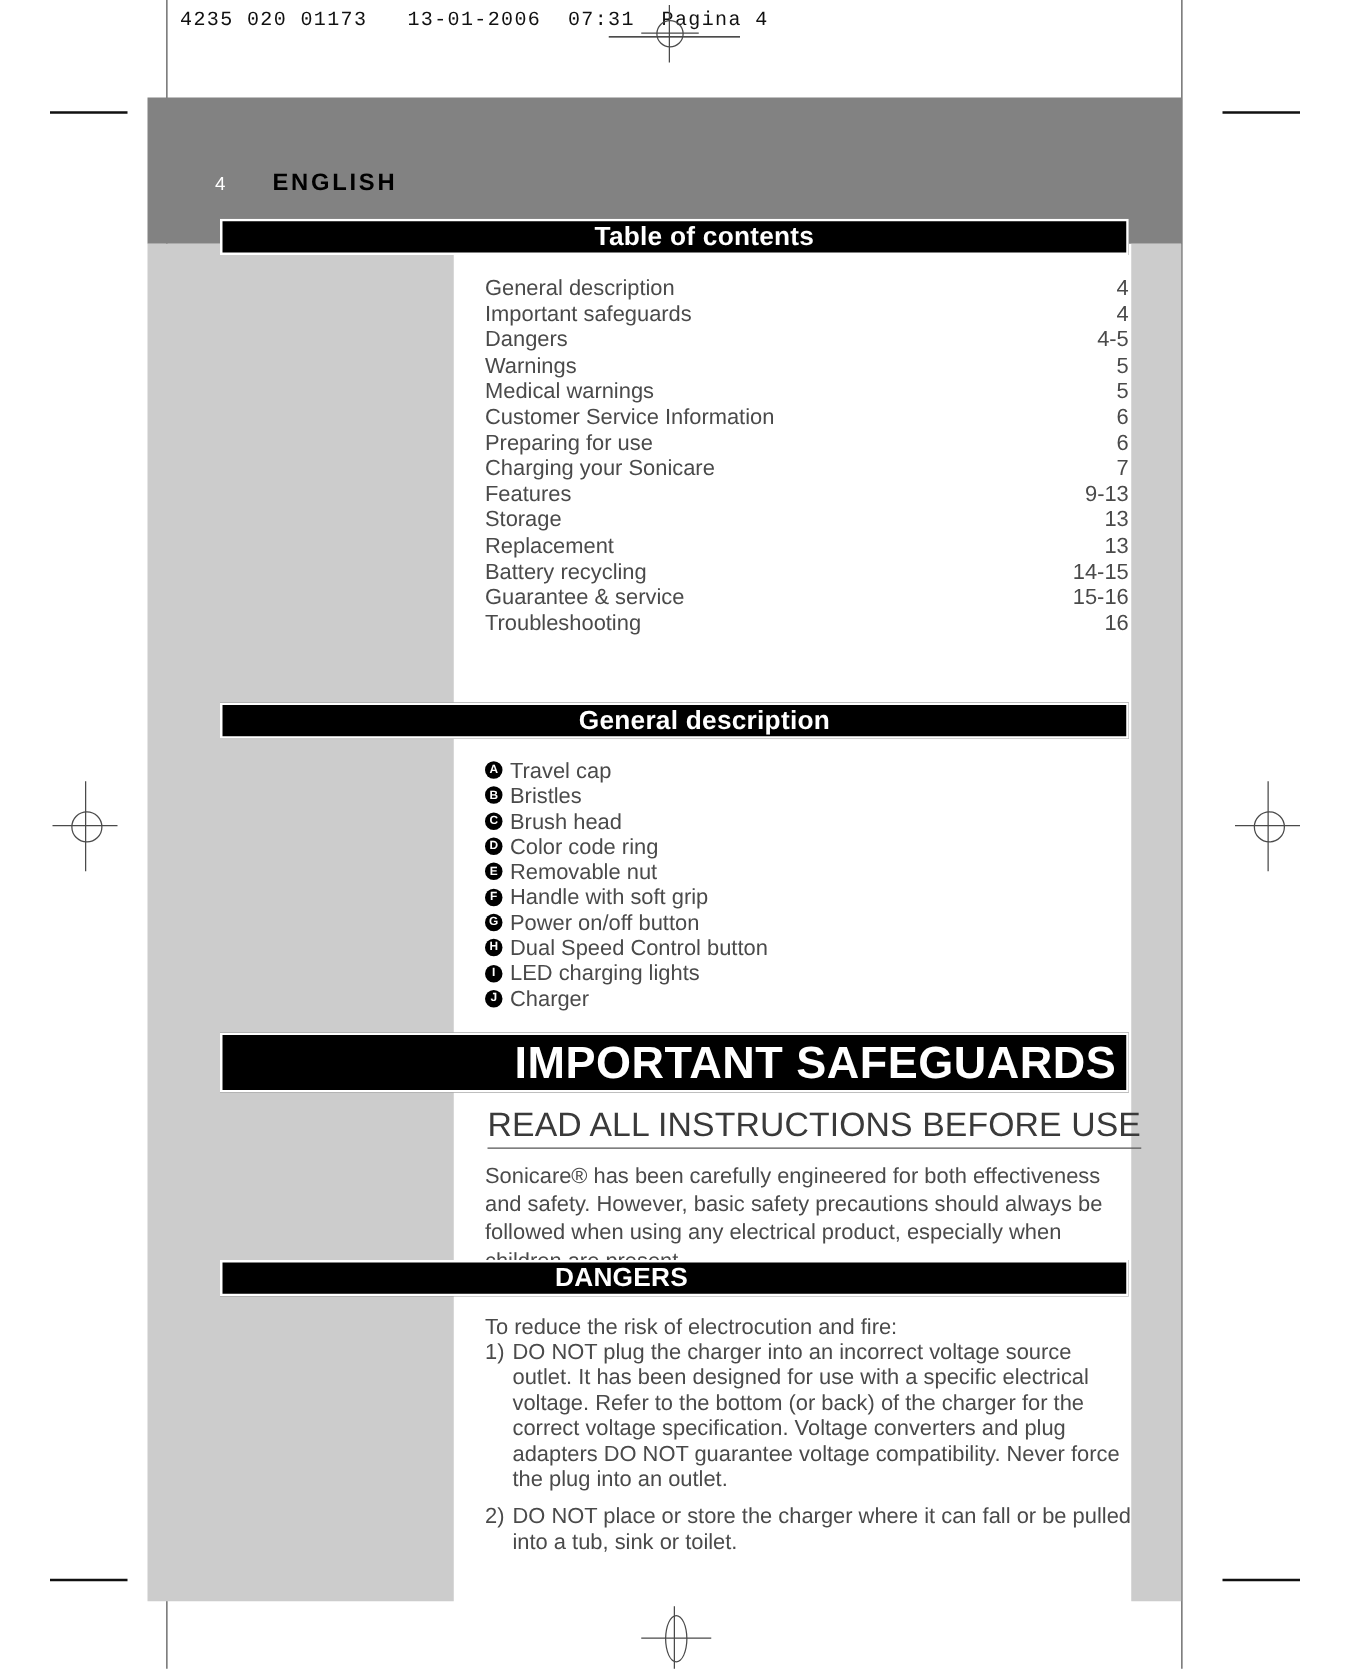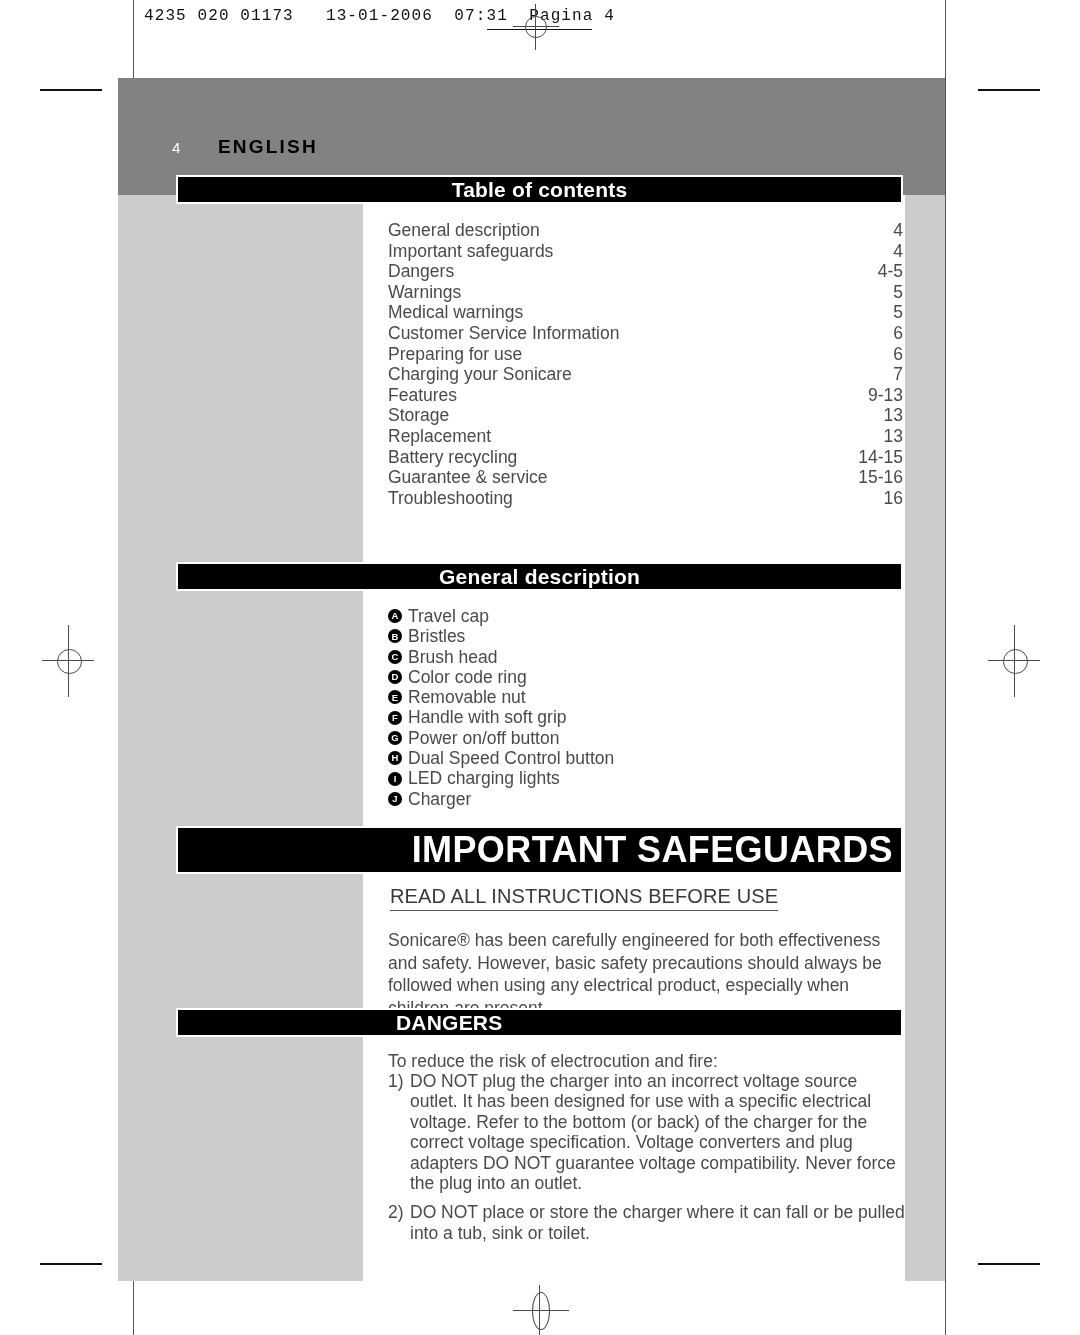--- a/index.html
+++ b/index.html
@@ -37,21 +37,21 @@
     position:absolute;left:218px;top:136px;color:#000000;
     font-size:19px;font-weight:700;letter-spacing:2.2px;
   }
 
   
   .banner{
     position:absolute;left:176px;width:727px;background:#000000;
     border:2px solid #ffffff;box-sizing:border-box;
     color:#ffffff;display:flex;align-items:center;
   }
-  .banner span{display:block;width:100%;}
+  .banner span{display:block;width:100%;margin-left:48px;}
   .banner.center span{text-align:center;}
   .banner.left span{text-align:left;padding-left:218px;}
   .banner.right span{text-align:right;padding-right:8px;}
 
   #banner-toc{top:175px;height:29px;}
   #banner-toc span{font-size:21px;font-weight:700;letter-spacing:.2px;}
 
   #banner-gd{top:562px;height:29px;}
   #banner-gd span{font-size:21px;font-weight:700;letter-spacing:.2px;}
 
@@ -73,21 +73,21 @@
   .parts{top:606px;}
   .part-row{display:flex;align-items:center;font-size:17.5px;line-height:20.3px;color:#4a4a4a;}
   .bullet{
     display:inline-flex;align-items:center;justify-content:center;
     width:14px;height:14px;border-radius:50%;background:#000;color:#fff;
     font-size:9.5px;font-weight:700;margin-right:6px;flex:none;
     line-height:1;
   }
 
   .readall{
-    position:absolute;left:390px;top:885px;font-size:20px;color:#3a3a3a;
+    position:absolute;left:390px;top:885px;font-size:27px;color:#3a3a3a;
     letter-spacing:.1px;border-bottom:1.5px solid #555;padding-bottom:2px;
     display:inline-block;
   }
 
   .intro{position:absolute;left:388px;top:929px;width:518px;
          font-size:17.5px;line-height:22.6px;color:#4a4a4a;}
   .intro p{margin:0;}
 
   .danger-lead{position:absolute;left:388px;top:1051px;font-size:17.5px;color:#4a4a4a;}
 

